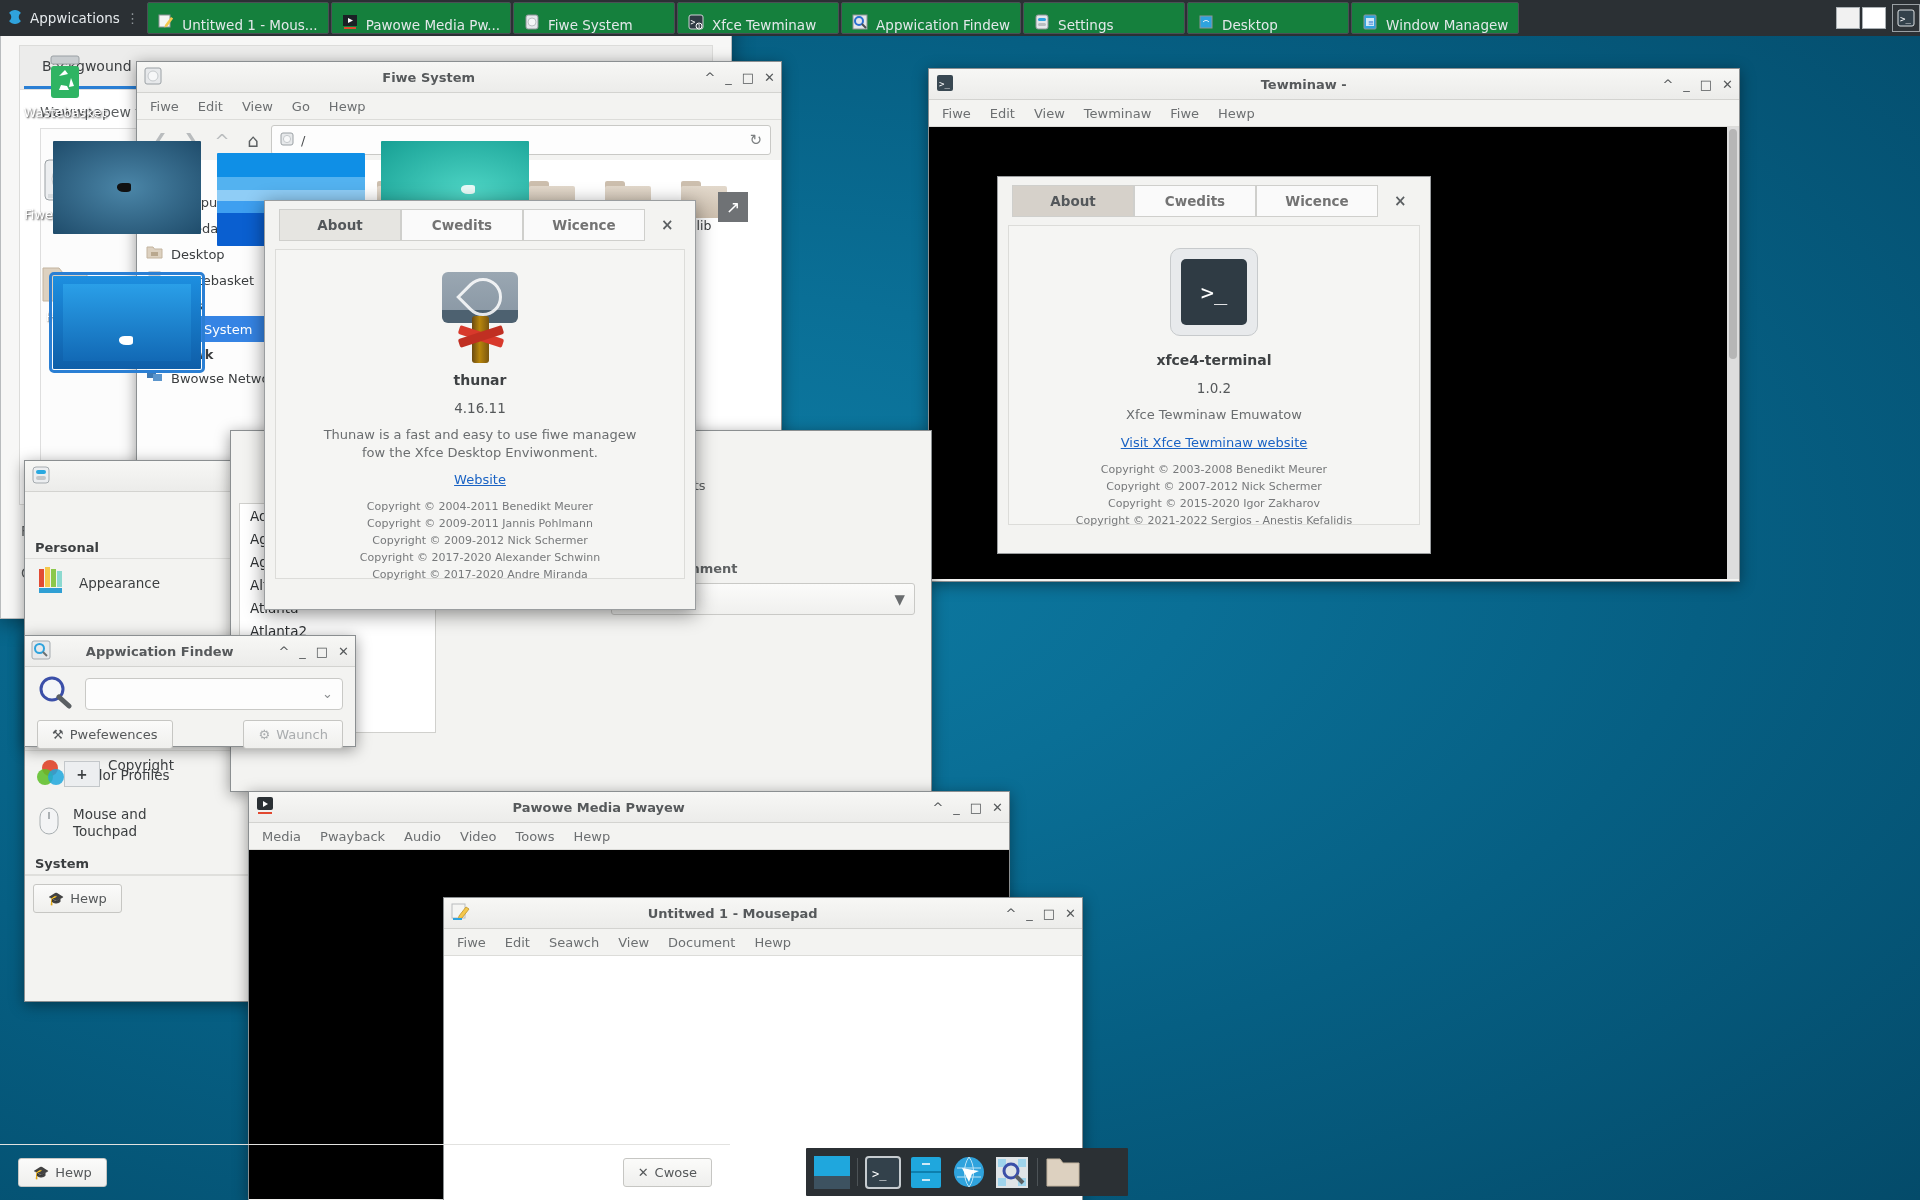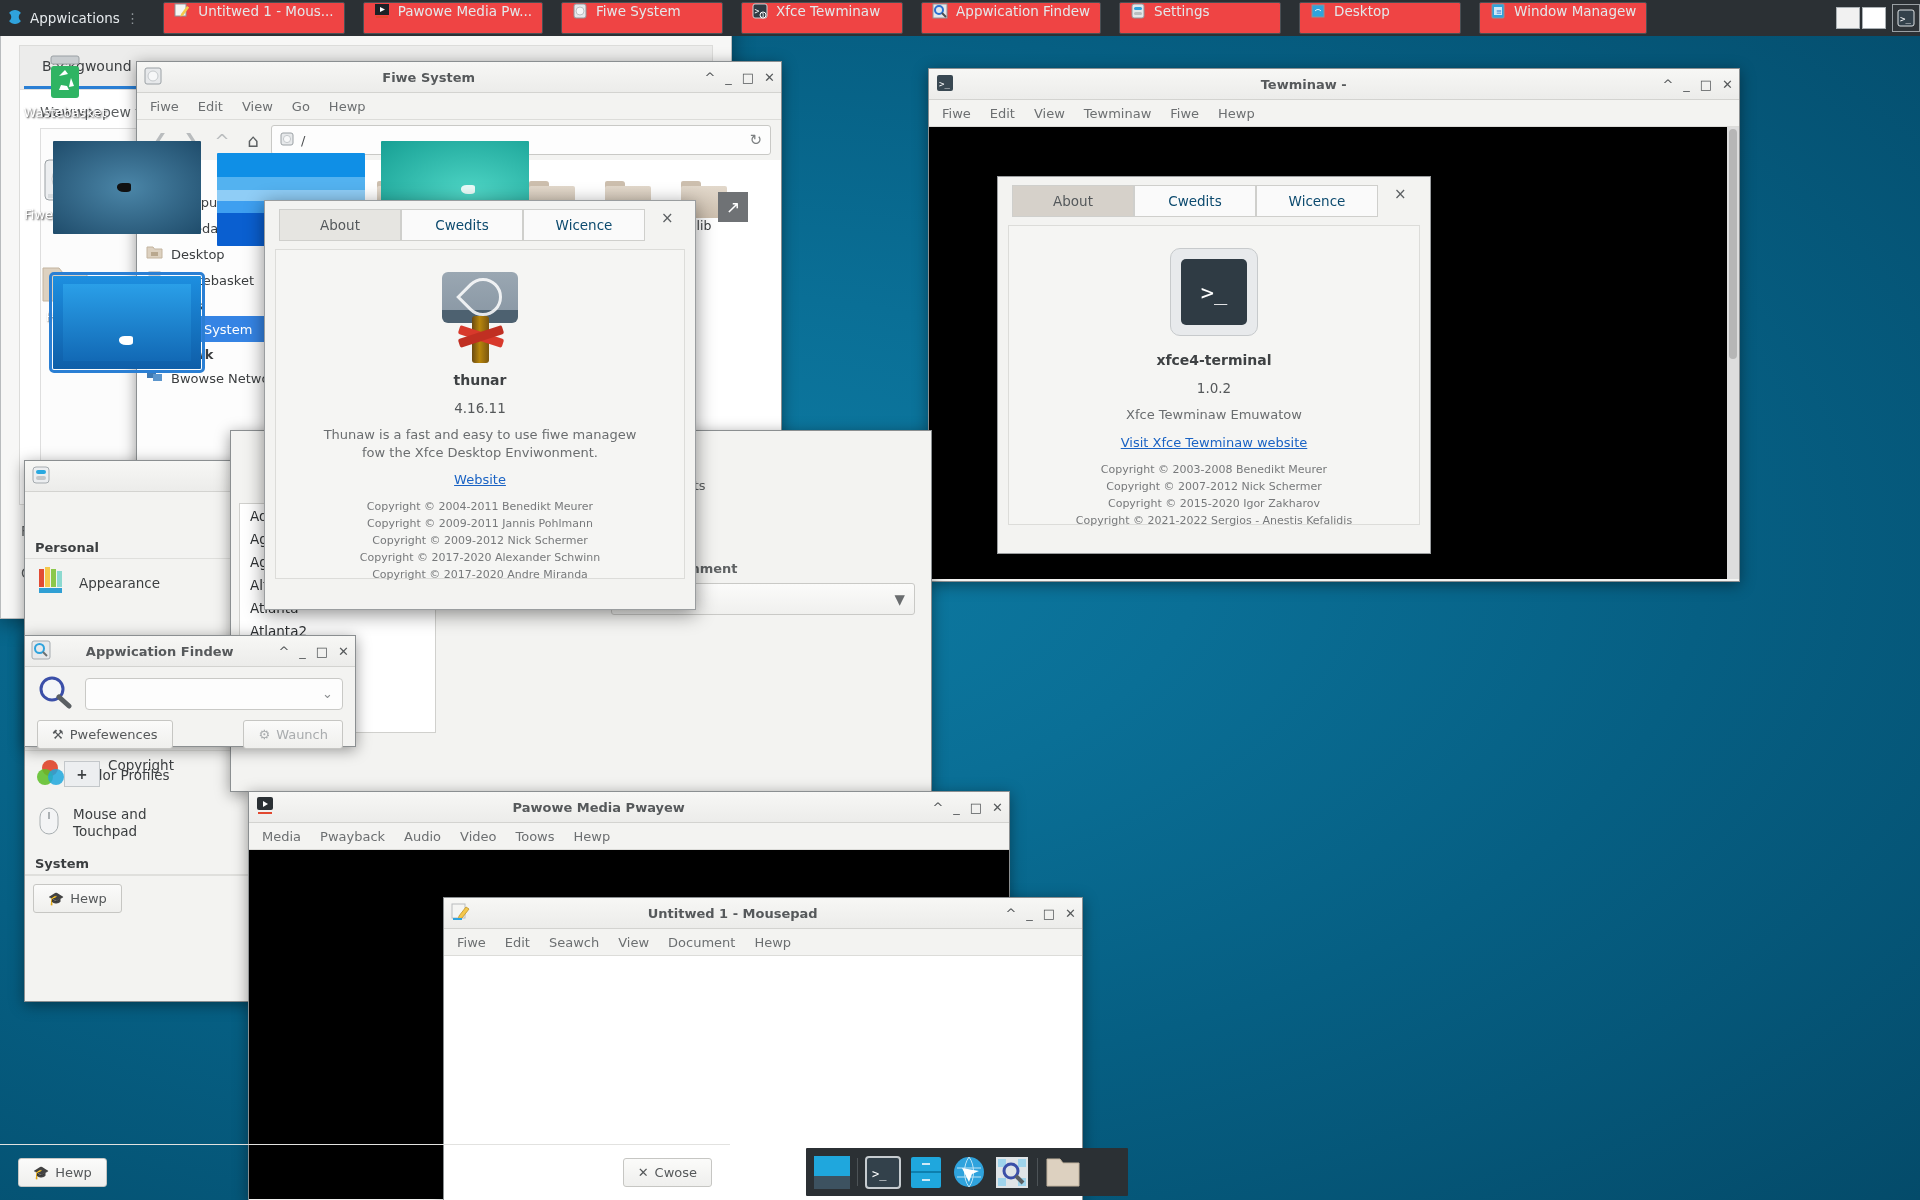--- a/index.html
+++ b/index.html
@@ -8,22 +8,22 @@
     font-family:"DejaVu Sans","Liberation Sans",sans-serif;
     font-size:13px;
     background:radial-gradient(ellipse at 38% 46%, #0d7ba3 0%, #0a6f96 28%, #065f83 58%, #044b6a 100%);
   }
   .abs{position:absolute;}
   
   #panel{left:0;top:0;width:1920px;height:36px;background:#2b3034;display:flex;align-items:center;color:#d8dde0;font-size:13.5px;z-index:900;}
   .panel-apps{display:flex;align-items:center;gap:6px;padding:0 8px 0 6px;height:36px;}
   .panel-apps .lbl{color:#e6eaed;}
   .tasklist{display:flex;align-items:center;gap:2px;height:36px;flex:1;}
-  .task{display:flex;align-items:flex-start;gap:8px;height:30px;min-width:140px;max-width:178px;padding:0 10px;
-    background:#ef4444;border:1px solid #4a5055;border-radius:2px;color:#e3e8ea;overflow:hidden;white-space:nowrap;margin-left:16px;}
+  .task{display:flex;align-items:flex-end;gap:8px;height:30px;min-width:140px;max-width:178px;padding:0 10px;
+    background:#15803d;border:1px solid #4a5055;border-radius:2px;color:#e3e8ea;overflow:hidden;white-space:nowrap;}
   .task .tl{overflow:hidden;text-overflow:ellipsis;}
   .panel-right{display:flex;align-items:center;gap:11px;padding-right:12px;height:36px;}
   .clock{color:#e8edef;font-size:13.5px;white-space:nowrap;}
   .pager{display:flex;gap:2px;align-items:center;padding:0 6px;}
   .pg{width:22px;height:20px;border:1px solid #aab0b4;background:#f1f1f1;}
   .pg.b{background:#fff;}
   .showdesk{width:26px;height:26px;border:1px solid #9aa0a4;background:#2f3438;display:flex;align-items:center;justify-content:center;}
   
   .dicon{width:118px;text-align:center;color:#fff;font-size:13px;text-shadow:1px 1px 2px rgba(0,0,0,.75);}
   .dicon .ig{height:52px;display:flex;align-items:flex-end;justify-content:center;margin-bottom:5px;}
@@ -47,22 +47,22 @@
   .plitem.sel{background:#3584e4;color:#fff;}
   .fgrid{flex:1;display:flex;flex-wrap:wrap;align-content:flex-start;padding:8px 4px;gap:2px;}
   .fitem{width:74px;text-align:center;font-size:12.5px;color:#3a3d3f;padding-top:4px;}
   .fitem .fi{height:46px;display:flex;align-items:flex-end;justify-content:center;}
   
   .folder{width:46px;height:37px;position:relative;}
   .folder:before{content:"";position:absolute;left:0;top:0;width:20px;height:7px;background:#cdbfae;border-radius:2px 3px 0 0;}
   .folder:after{content:"";position:absolute;left:0;top:5px;width:46px;height:32px;background:linear-gradient(#e2d8cb,#cdbfae);border-radius:2px;}
   
   .aboutwin{position:absolute;background:#f3f3f1;border:1px solid #9a9d9f;box-shadow:0 4px 18px rgba(0,0,0,.45);}
-  .tabrow{display:flex;align-items:flex-start;padding:8px 10px 0 14px;gap:0;background:#f3f3f1;}
-  .tab{padding:7px 0;width:120px;text-align:center;font-size:13.5px;color:#0c4a6e;border:1px solid #cfcfcc;background:#fafafa;}
+  .tabrow{display:flex;align-items:center;padding:8px 10px 0 14px;gap:0;background:#f3f3f1;font-weight:bold;}
+  .tab{padding:7px 0;width:120px;text-align:center;font-size:13.5px;color:#737373;border:1px solid #cfcfcc;background:#fafafa;}
   .tab.act{background:#e6e5e1;color:#54585b;}
   .tabclose{margin-left:16px;color:#5c6063;font-size:15px;}
   .abody{background:#f5f5f3;border:1px solid #dcdcd9;margin:8px 10px 10px;text-align:center;padding:16px 10px 14px;}
   .apname{font-weight:bold;font-size:14px;color:#3e4143;margin-top:10px;}
   .apver{font-size:13.5px;color:#55585a;margin-top:12px;}
   .apdesc{font-size:13px;color:#6a6d6f;margin-top:10px;line-height:1.35;}
   .aplink{color:#1a63c4;text-decoration:underline;font-size:13px;margin-top:11px;display:inline-block;}
   .apcopy{font-size:11px;color:#77797b;line-height:1.55;margin-top:11px;}
   
   .thunar-logo{width:84px;height:96px;position:relative;margin:0 auto;}

